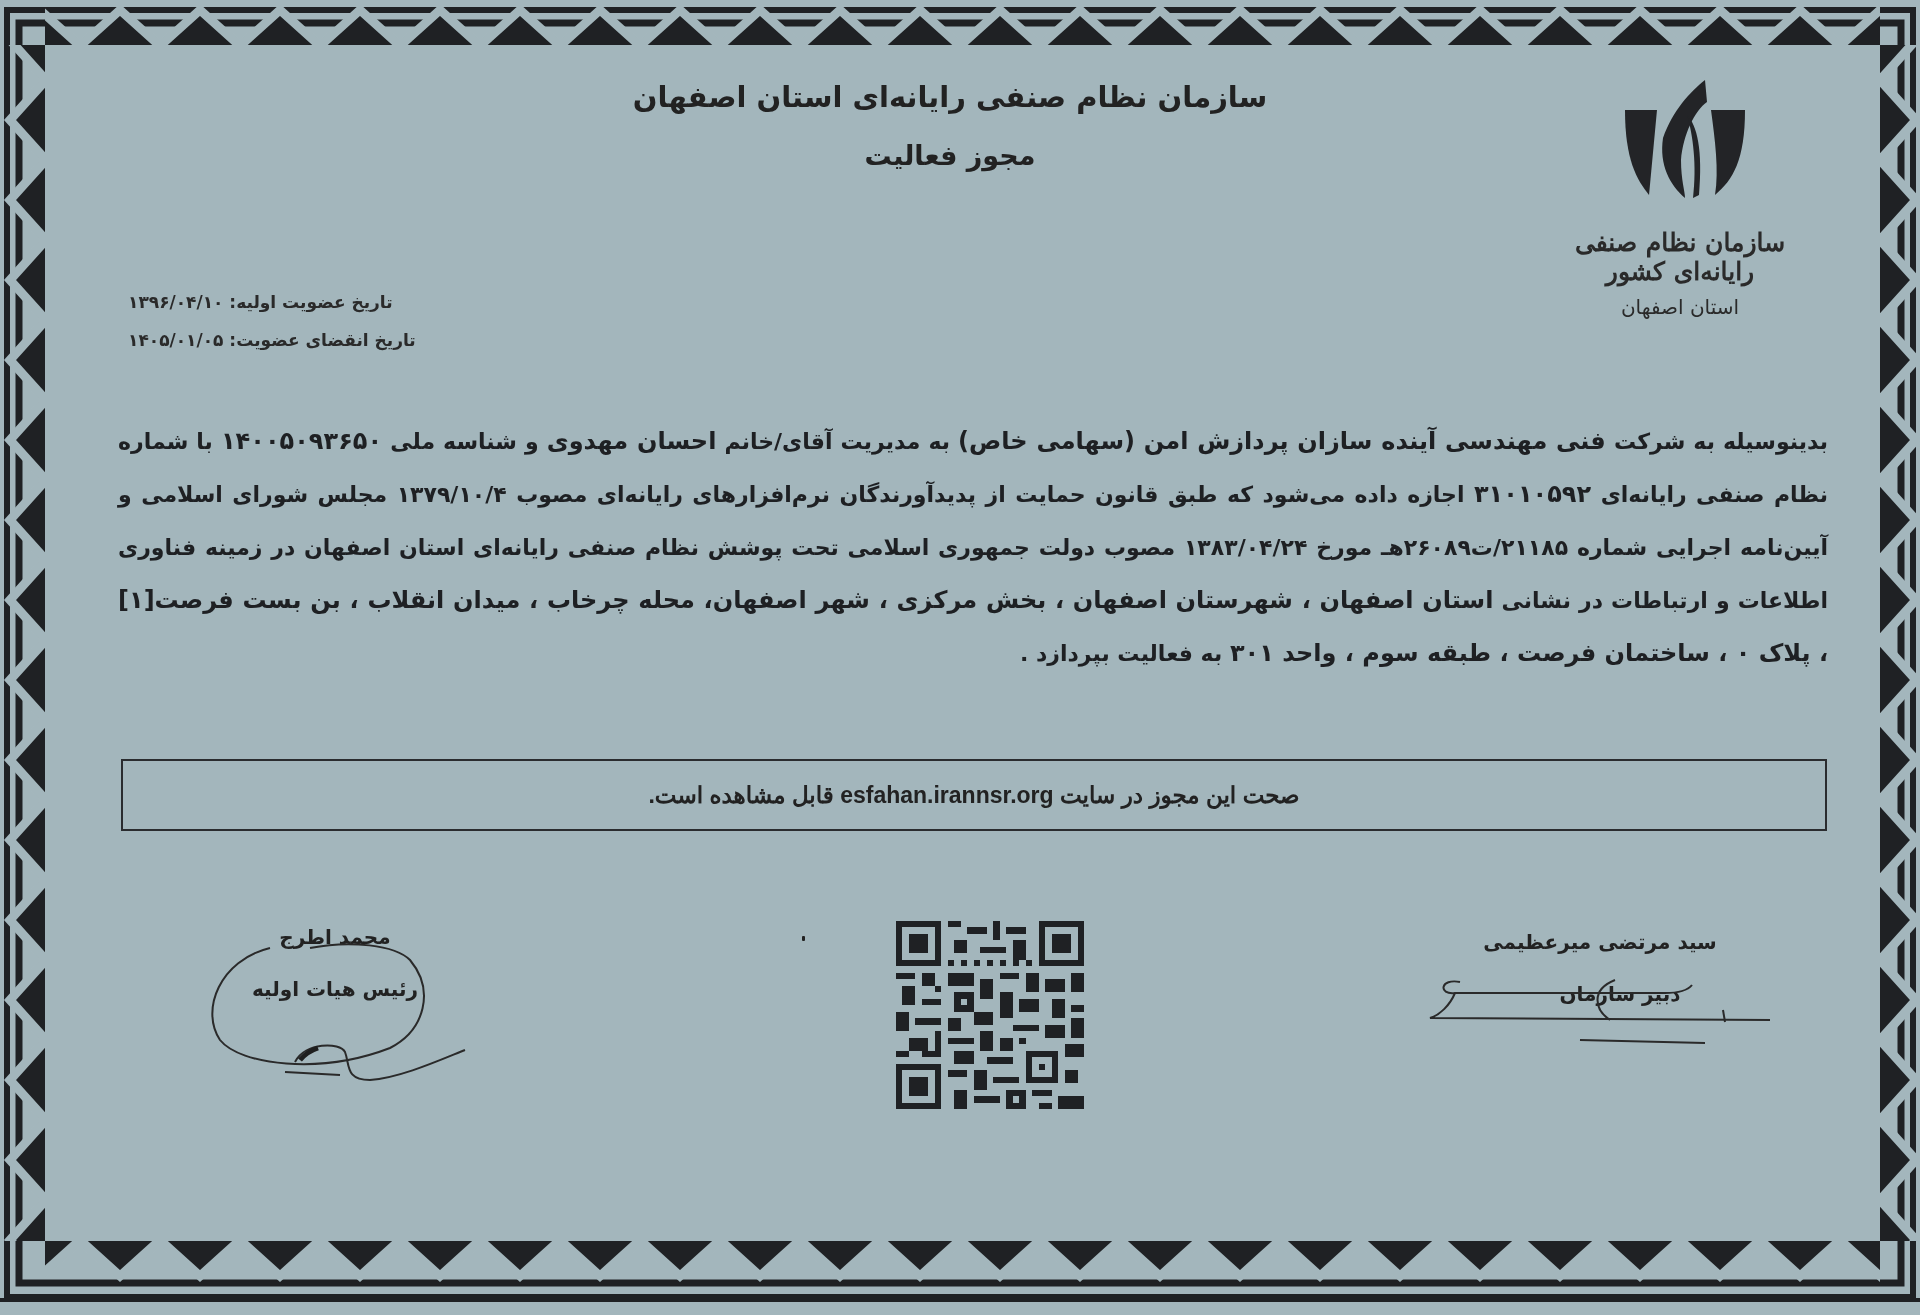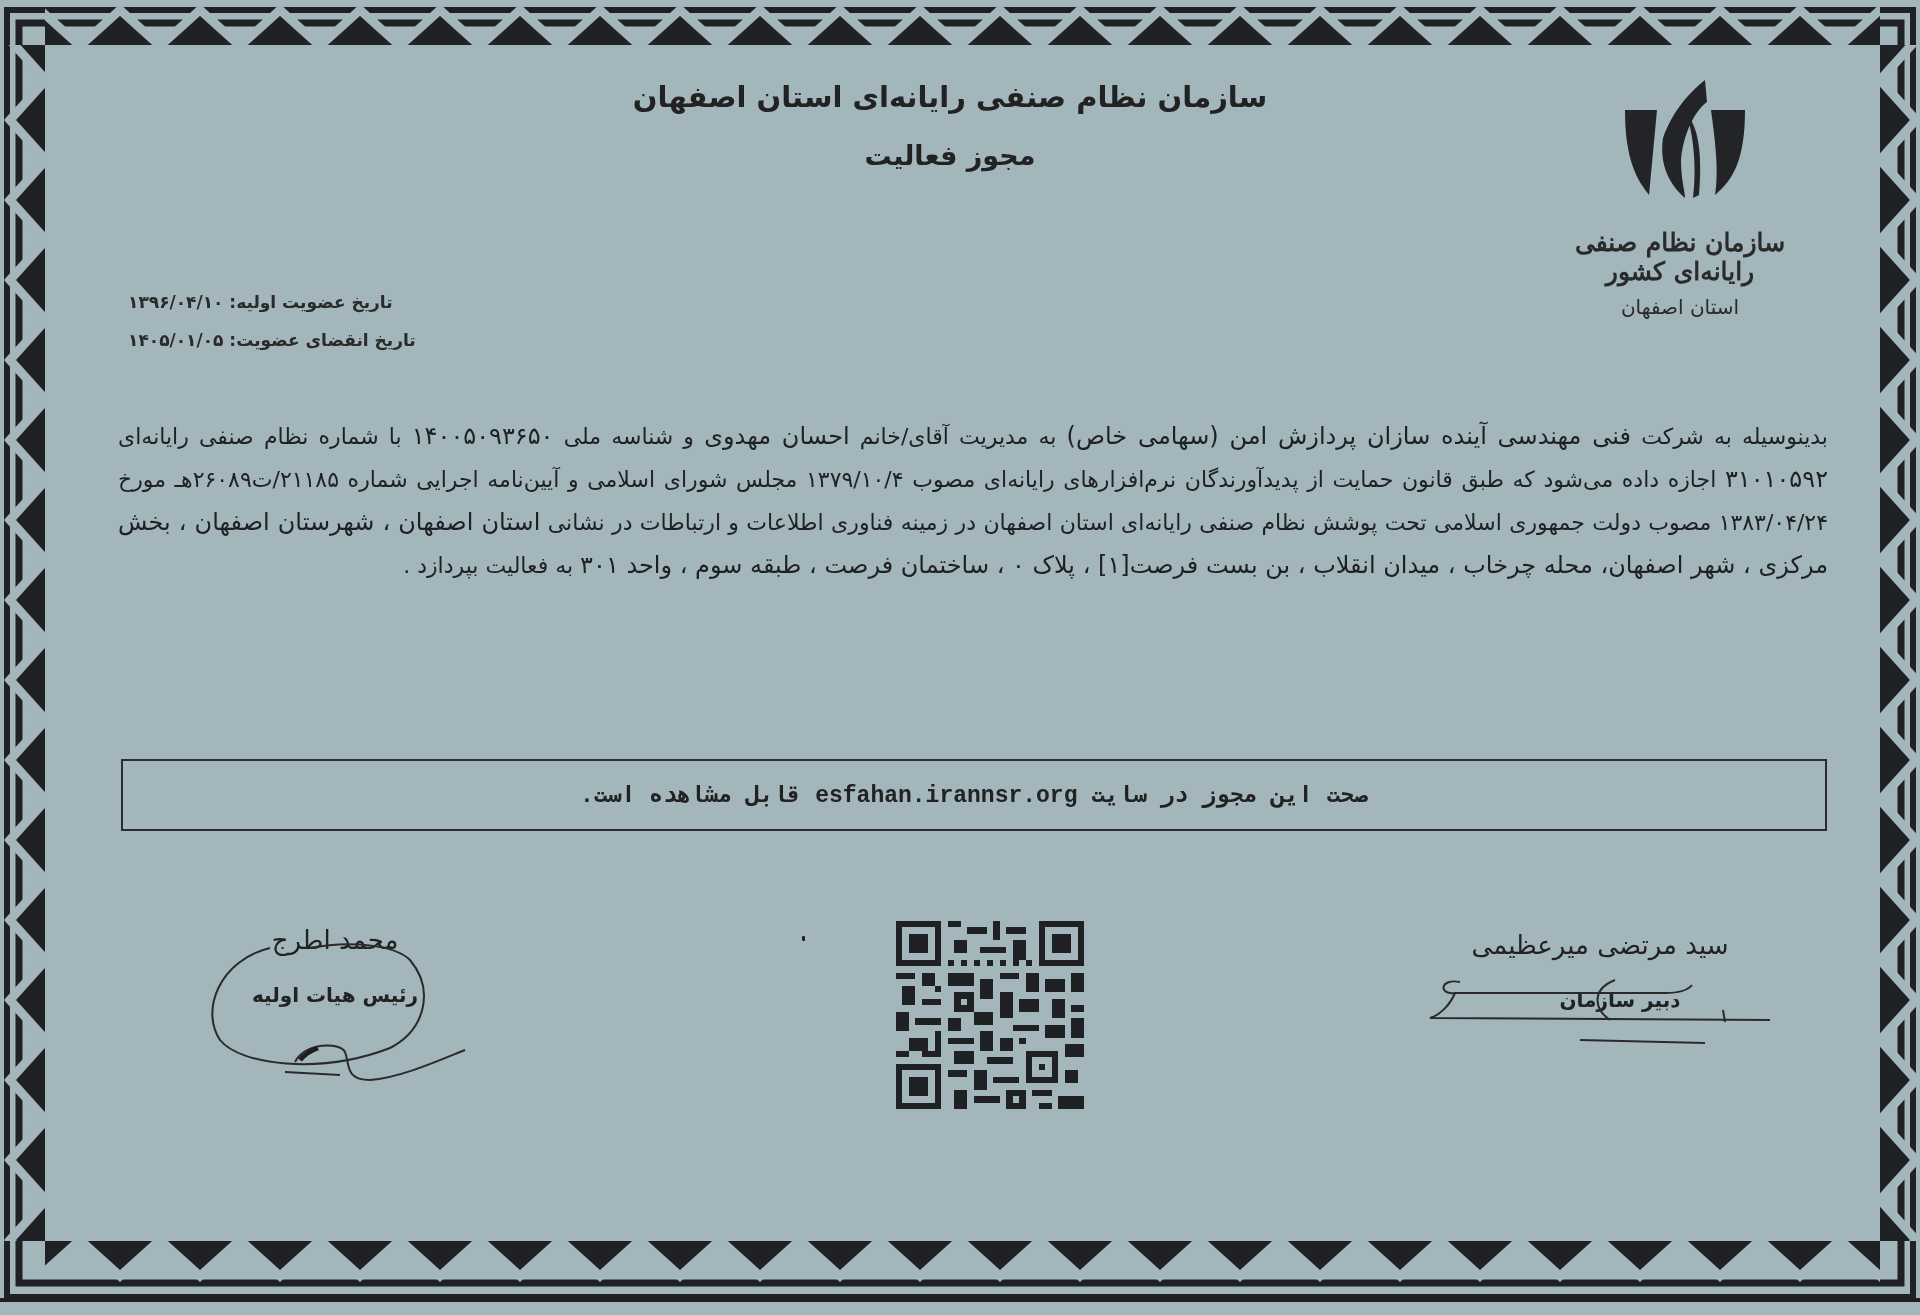--- a/index.html
+++ b/index.html
@@ -31,34 +31,34 @@
   .logo-sub {
     position:absolute; left:0; width:270px; top:215px; text-align:center;
     font-size:20px; color:#2a2a2a;
   }
 
   .dates { position:absolute; left:128px; width:310px; top:283px; text-align:left; font-size:17px; font-weight:bold; color:#2a2a2a; }
   .dates div { height:38px; line-height:38px; white-space:nowrap; }
 
   .body-text {
     position:absolute; left:118px; width:1710px; top:415px;
-    font-size:22px; line-height:43px; text-align:justify; text-align-last:right;
-    color:#1e2023; font-weight:normal;
+    font-size:22px; line-height:53px; text-align:justify; text-align-last:right;
+    color:#1e2023; font-weight:bold;
   }
   .body-text .em { font-size:24px; }
 
   .verify-box {
     position:absolute; left:121px; top:759px; width:1706px; height:72px;
     border:2px solid #2a2c2f; box-sizing:border-box;
     display:flex; align-items:center; justify-content:center;
   }
-  .verify-text { font-family:Liberation Mono, monospace; font-size:23px; font-weight:bold; color:#222; }
+  .verify-text { font-family:Liberation Sans, sans-serif; font-size:23px; font-weight:bold; color:#222; }
 
   .sig { position:absolute; text-align:center; color:#222; }
-  .sig .name { font-size:26px; font-weight:normal; }
+  .sig .name { font-size:20px; font-weight:bold; }
   .sig .role { font-size:20px; font-weight:bold; }
   .sig-left { left:235px; top:925px; width:200px; }
   .sig-left .role { margin-top:28px; }
   .sig-right { left:1450px; top:930px; width:300px; }
   .sig-right .role { margin-top:28px; padding-left:40px; }
   .scribble { position:absolute; pointer-events:none; }
 
   .qr { position:absolute; left:893px; top:921px; width:194px; height:188px; }
   .dot { position:absolute; left:802px; top:936px; width:3px; height:5px; background:#222; border-radius:1px; }
 </style>

